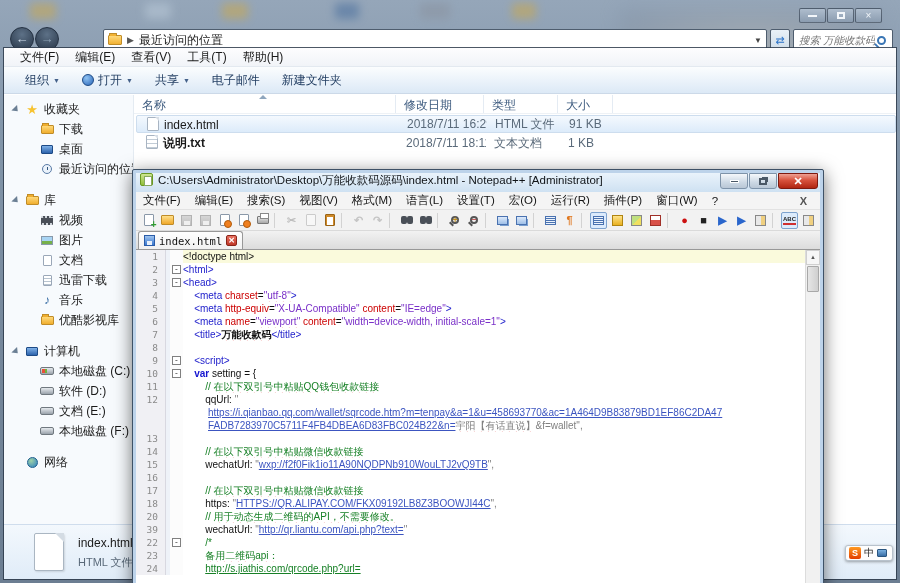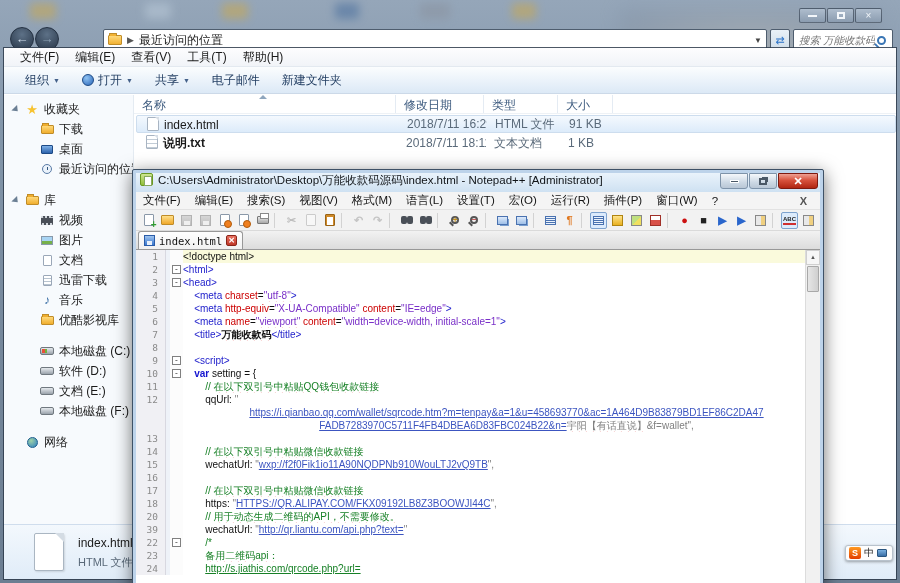--- a/index.html
+++ b/index.html
@@ -140,21 +140,21 @@
   .vs-up{height:15px;background:#f6f6f6;border:1px solid #cfcfcf;text-align:center;font-size:6px;color:#555;line-height:13px;}
   .vs-thumb{margin:1px 1px;height:26px;background:linear-gradient(90deg,#e6e6e6,#cfcfcf);border:1px solid #a8a8a8;border-radius:1px;}
   .code{position:absolute;left:0;top:0;right:15px;bottom:0;}
   .crow{display:flex;height:13px;line-height:13px;}
   .crow .ln{width:30px;padding-right:7px;text-align:right;font-size:9.5px;color:#8a8a8a;background:#f0f0f4;border-right:1px solid #d8d8e0;flex:none;font-family:"DejaVu Sans Mono",monospace;}
   .crow .bm{width:4px;background:#eef2f8;flex:none;}
   .crow .fm{width:13px;flex:none;display:flex;align-items:center;justify-content:center;background:#fcfcfc;}
   .fbox{width:9px;height:9px;border:1px solid #808080;background:#fff;font-size:8px;line-height:7px;text-align:center;color:#444;font-family:"DejaVu Sans Mono",monospace;}
   .crow .tx{flex:1;font-family:"DejaVu Sans Mono",monospace;font-size:10px;white-space:pre;overflow:hidden;color:#101010;}
   .crow.cur .tx{background:#fafadc;}
-  .crow.wrap .tx{padding-left:25px;text-align:center;}
+  .crow.wrap .tx{padding-left:25px;}
   .tx .tag{color:#2222cc;} .tx .attr{color:#cc0000;} .tx .val{color:#7a30c8;}
   .tx .cn{color:#101010;font-weight:bold;} .tx .kw{color:#1515d0;font-weight:bold;}
   .tx .cm{color:#178026;} .tx .str{color:#808080;}
   .tx .url{color:#3c55c0;text-decoration:underline;}
   .tx .cmu{color:#178026;text-decoration:underline;}
   .tx .sp{text-decoration-line:underline;text-decoration-style:wavy;text-decoration-color:#d83030;text-decoration-thickness:1px;text-underline-offset:2px;}
   
   .ime{position:absolute;left:845px;top:545px;width:48px;height:16px;background:#fdfdfd;border:1px solid #b8c2cc;border-radius:3px;box-shadow:0 1px 3px rgba(0,0,0,.35);display:flex;align-items:center;gap:3px;padding:0 3px;z-index:50;}
   .ime .slogo{width:12px;height:12px;border-radius:2px;background:linear-gradient(#ff9a20,#e23c00);color:#fff;font-size:9px;font-weight:bold;text-align:center;line-height:12px;}
   .ime .zh{font-size:10px;color:#222;}
@@ -289,20 +289,27 @@
               <span>音乐</span>
             </div>
             <div class="srow child">
               <span class="si">
                 <span class="foldr"></span>
               </span>
               <span>优酷影视库</span>
             </div>
           </div>
           <div class="sgroup">
+            <div class="srow">
+              <span class="exp"></span>
+              <span class="si">
+                <span class="mon"></span>
+              </span>
+              <span>计算机</span>
+            </div>
             <div class="srow child">
               <span class="si">
                 <span class="drv sys"></span>
               </span>
               <span>本地磁盘 (C:)</span>
             </div>
             <div class="srow child">
               <span class="si">
                 <span class="drv"></span>
               </span>

